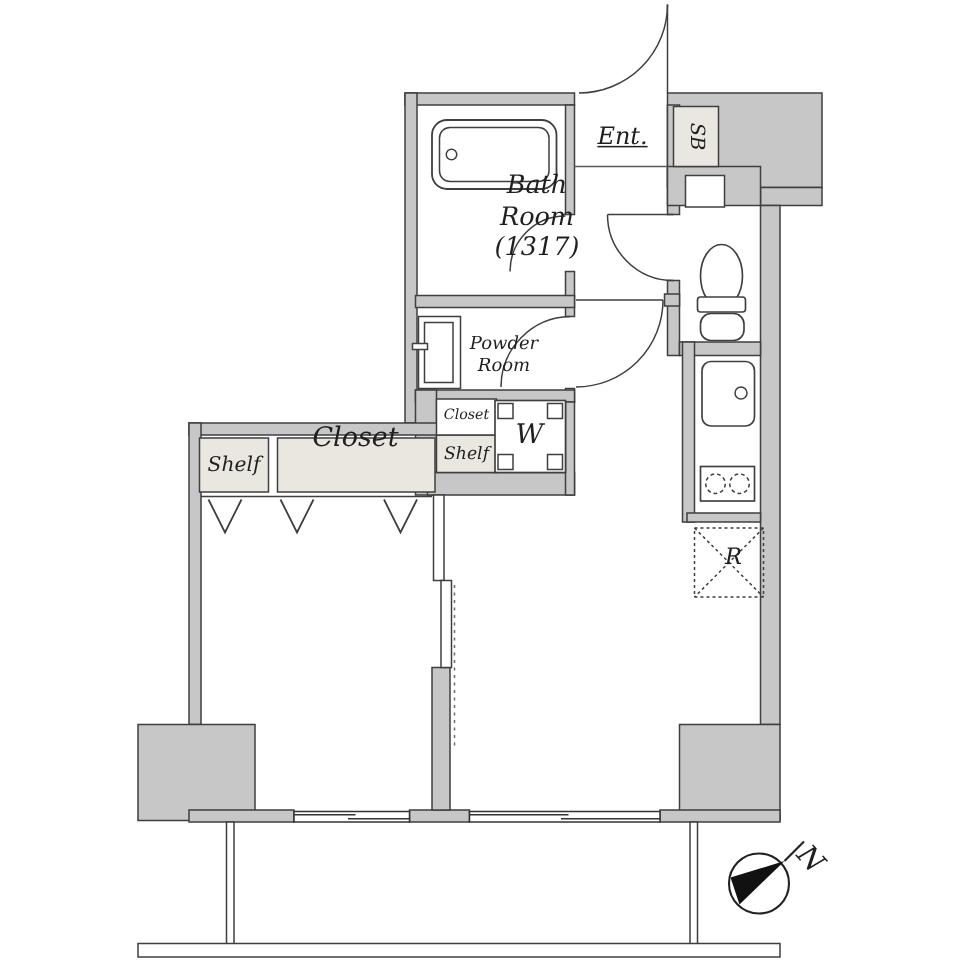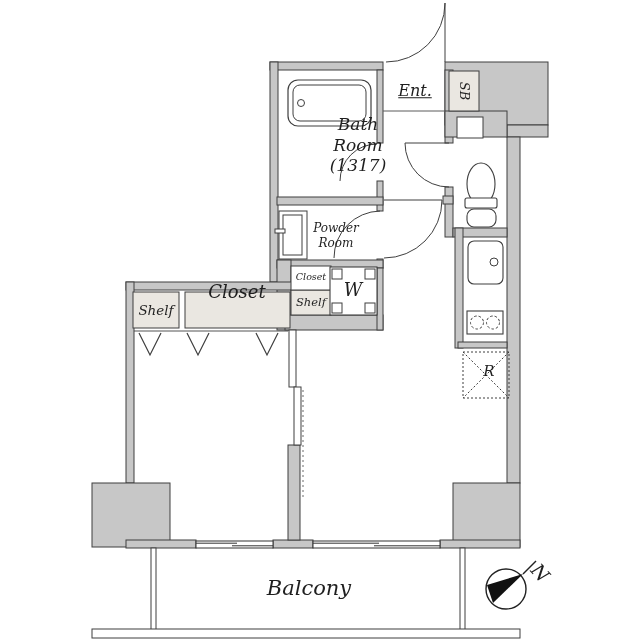--- a/index.html
+++ b/index.html
@@ -174,15 +174,14 @@
   <div class="plan-label lbl-ent">Ent.</div>
   <div class="plan-label lbl-sb">SB</div>
   <div class="plan-label lbl-powder">Powder
 Room</div>
   <div class="plan-label lbl-counter">Closet</div>
   <div class="plan-label lbl-shelf-small">Shelf</div>
   <div class="plan-label lbl-w">W</div>
   <div class="plan-label lbl-shelf">Shelf</div>
   <div class="plan-label lbl-closet">Closet</div>
   <div class="plan-label lbl-r">R</div>
-  <div class="plan-label lbl-balcony">Balcony</div>
   <div class="plan-label lbl-n">N</div>
 </div>
 
 </body></html>

